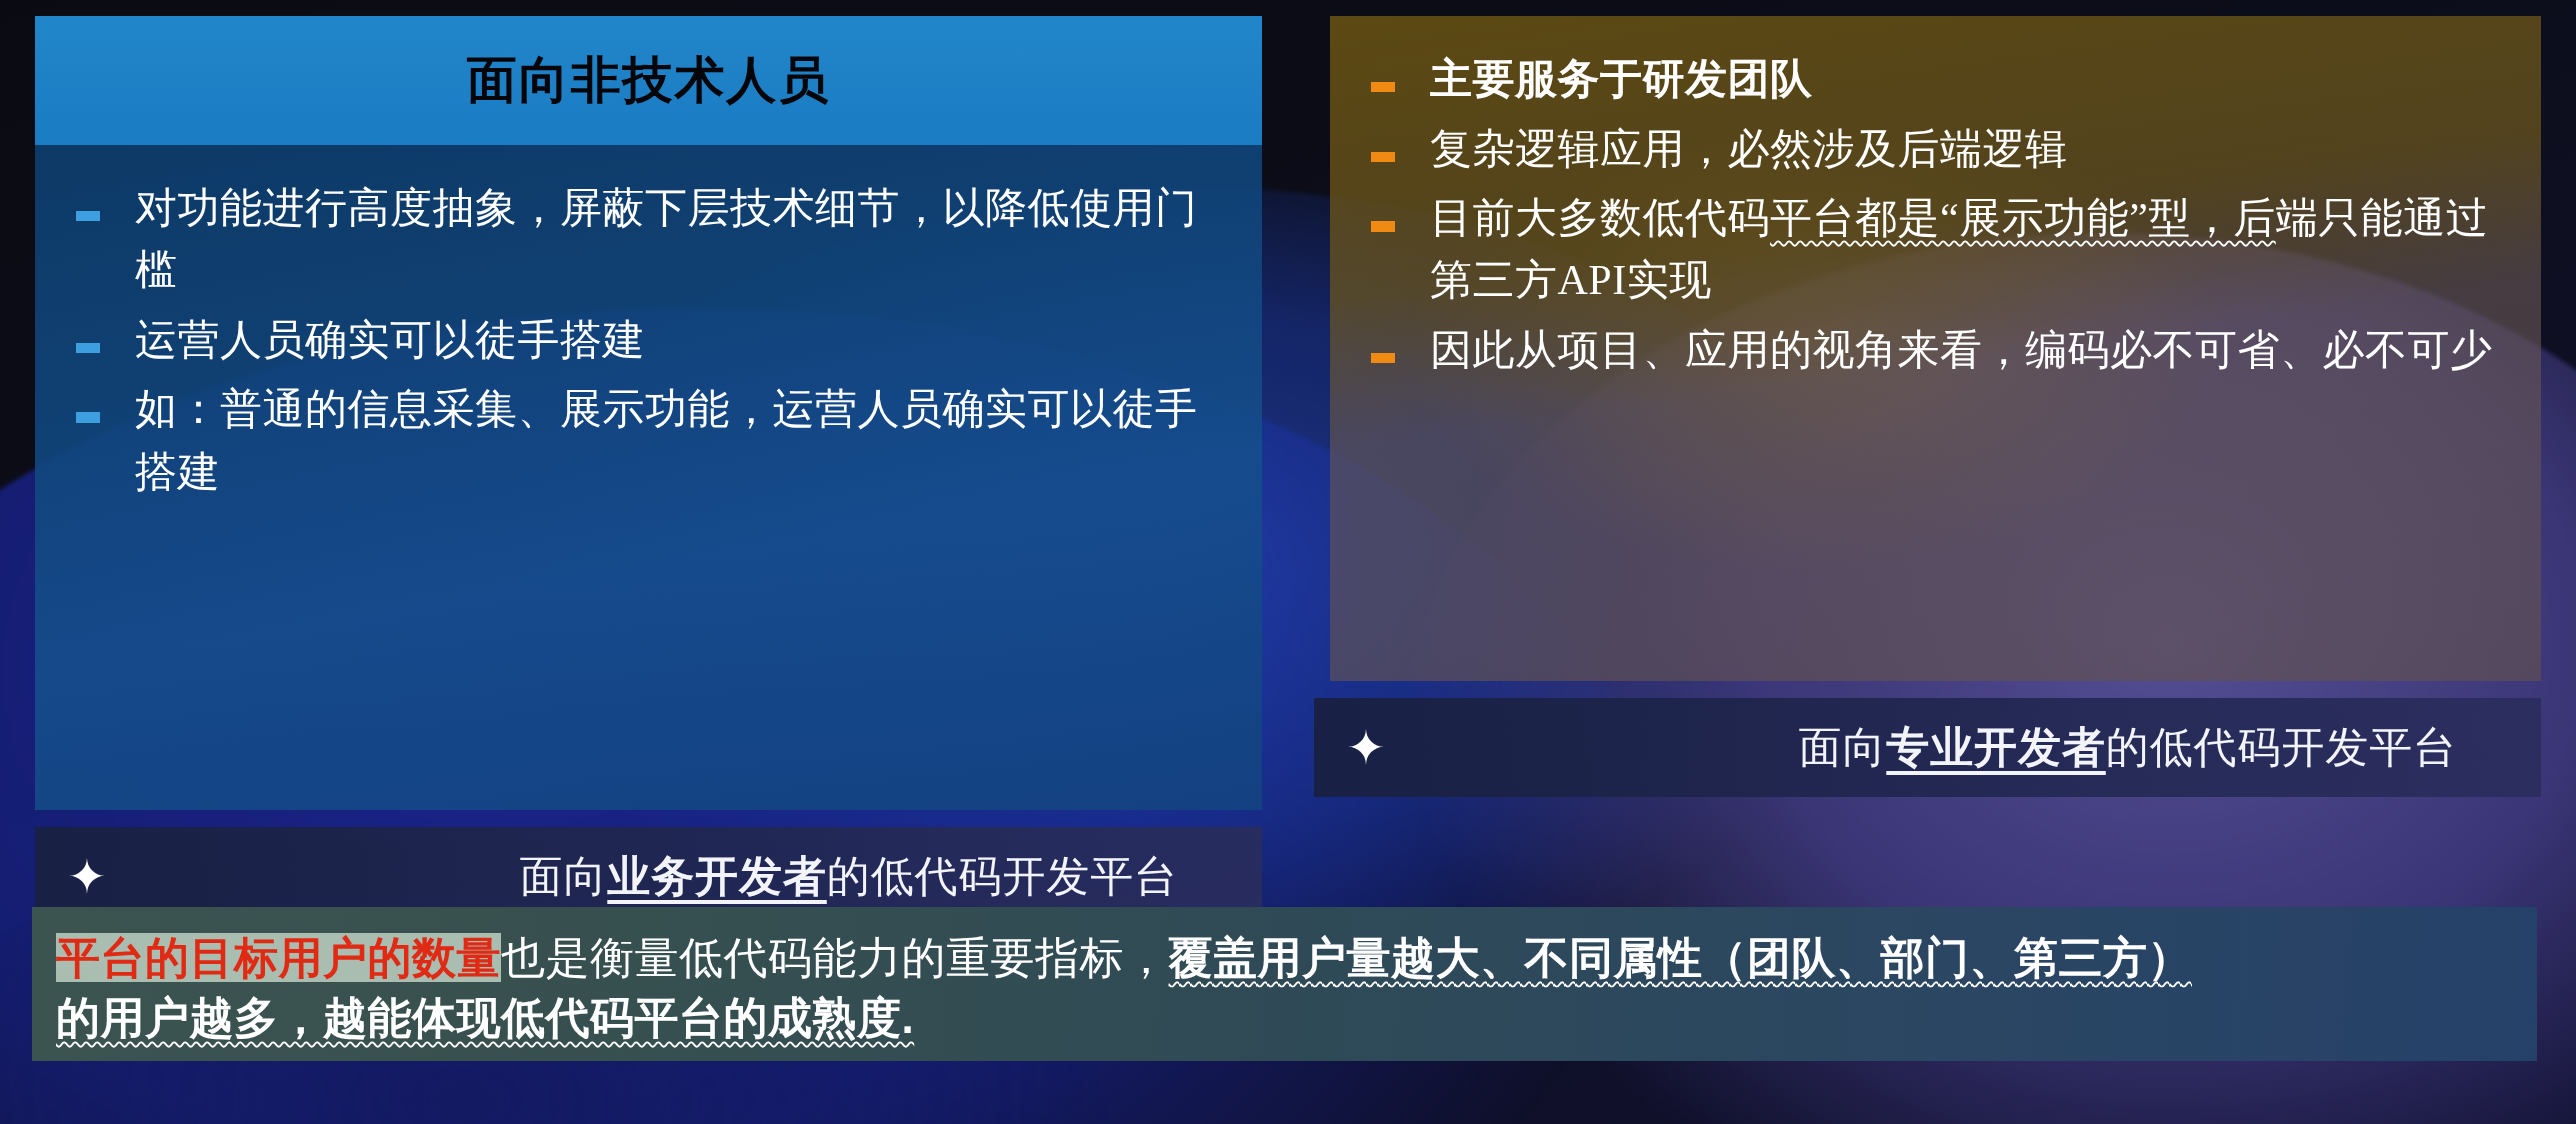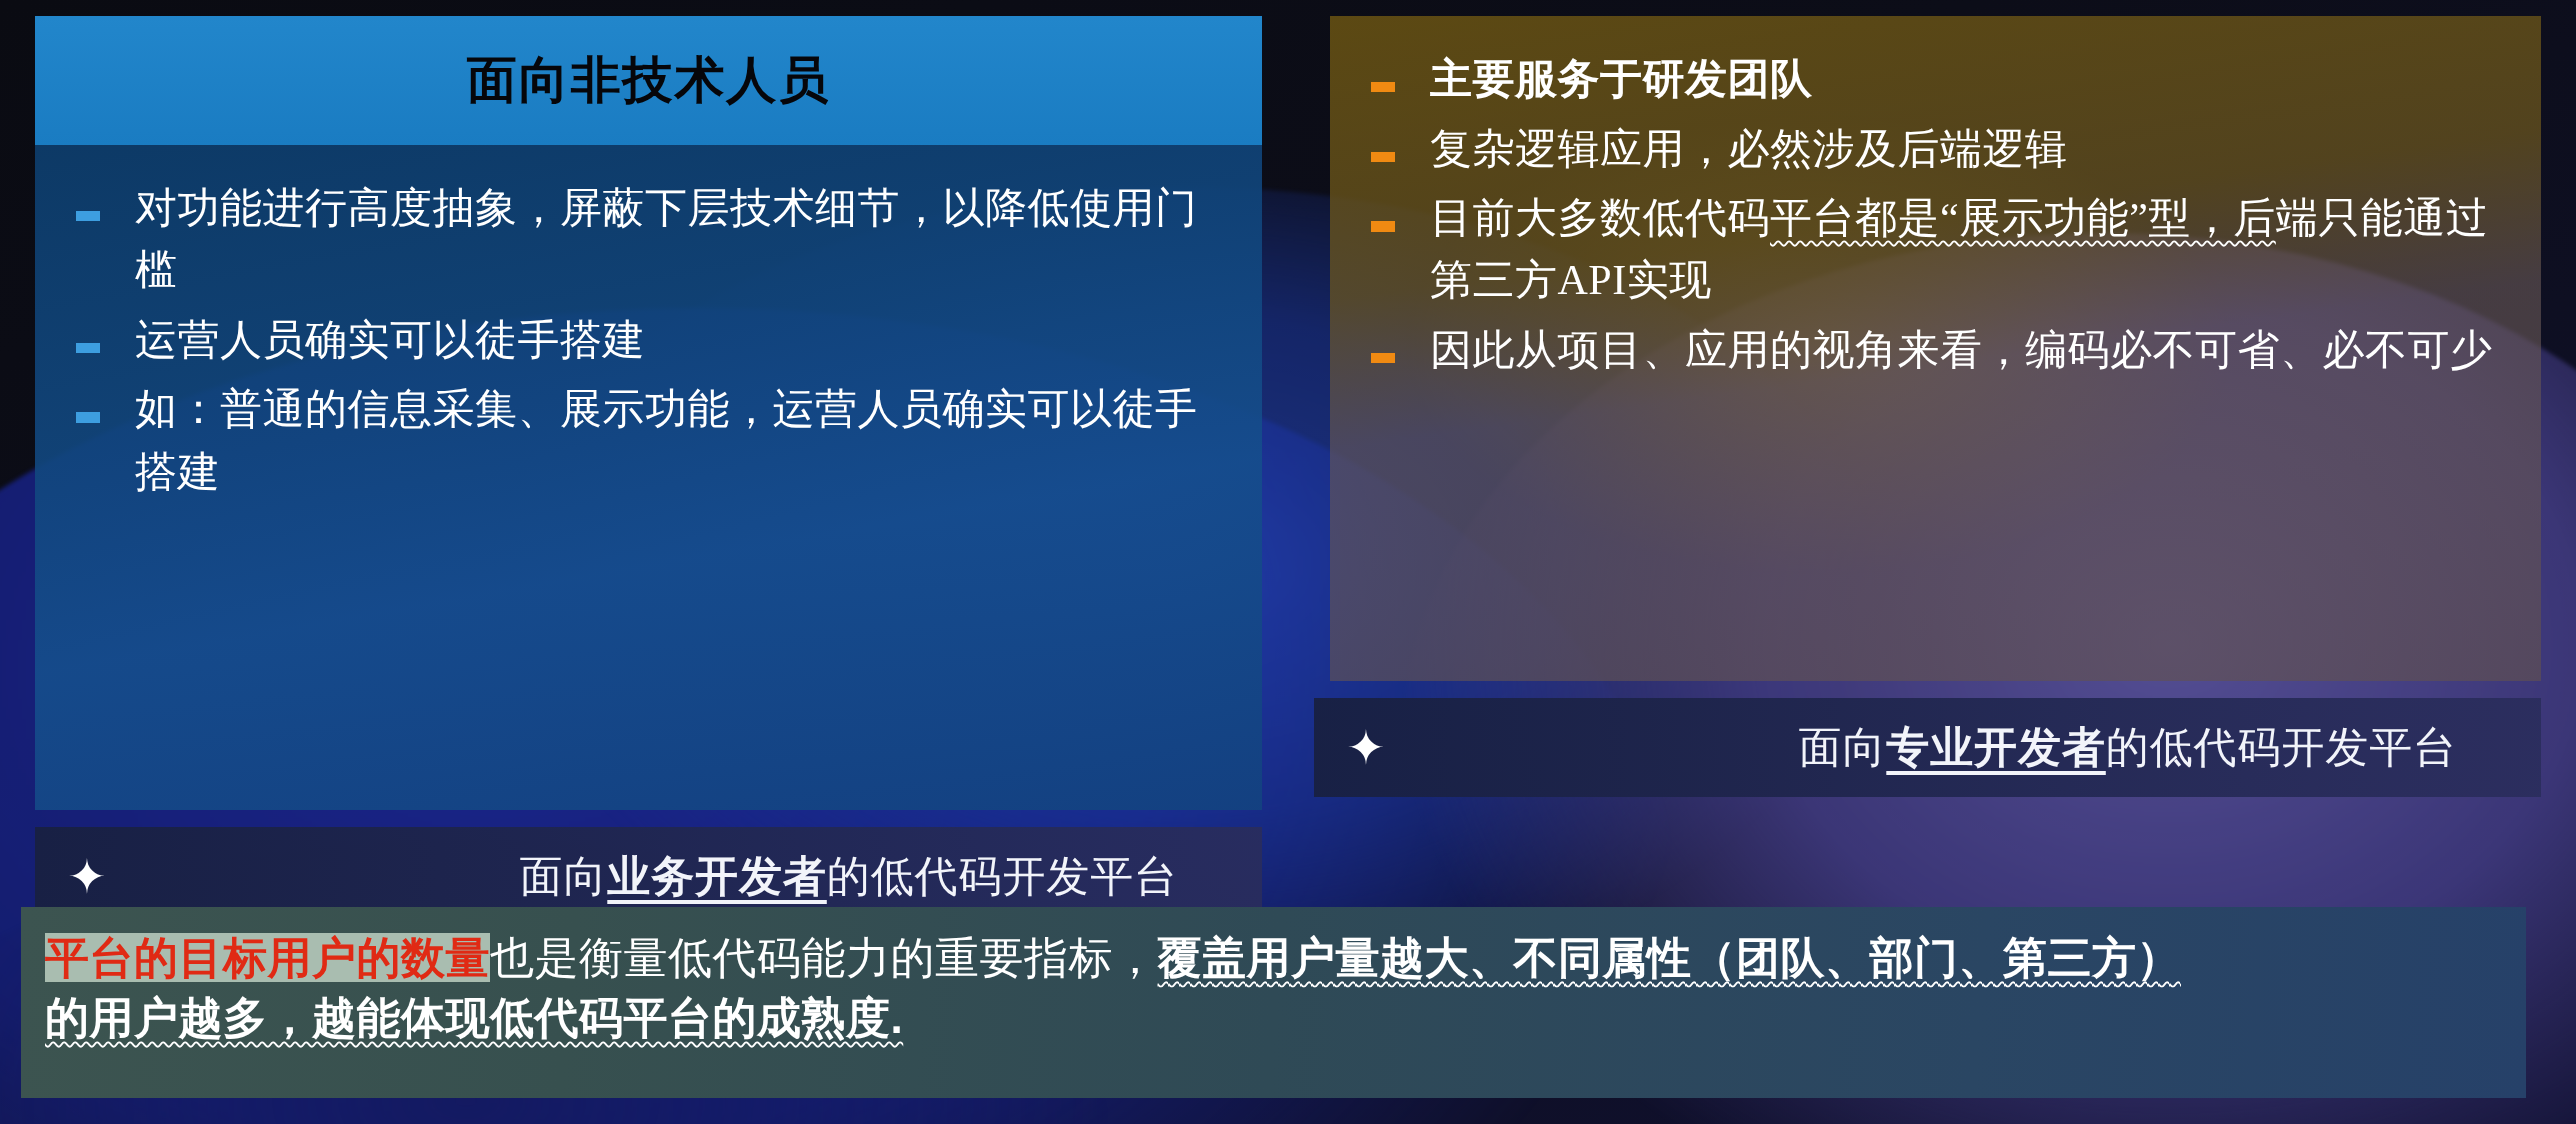--- a/index.html
+++ b/index.html
@@ -57,21 +57,21 @@
          text-decoration-thickness:1.9px; text-underline-offset:8.4px;}
 
   .colcap{margin-top:17px;height:99px;display:flex;align-items:center;
           background:linear-gradient(100deg,rgba(24,32,66,.96) 0%,rgba(34,40,82,.93) 60%,rgba(42,45,92,.9) 100%);}
   .capdia{width:104px;text-align:center;color:#fff;font-size:47px;line-height:1;}
   .captxt{flex:1;text-align:right;color:#f2f4fa;font-size:43px;padding-right:84px;letter-spacing:0.9px;}
   .captxt b{font-weight:bold;text-decoration:underline;text-underline-offset:9.3px;
             text-decoration-thickness:3.7px;}
 
   
-  #banner{position:absolute;left:21px;top:907px;width:2505px;height:191px;z-index:3;
+  #banner{position:absolute;left:32px;top:907px;width:2505px;height:154px;z-index:3;
           background:linear-gradient(95deg,#3c5450 0%,#37504f 22%,#2f4a56 50%,#2a4663 78%,#264169 100%);
           padding:20.5px 24px 0 24px;}
   .bline{color:#ffffff;font-size:44px;line-height:1.38;letter-spacing:0.5px;white-space:nowrap;}
   .hl{color:#e02a14;font-weight:bold;background:#a9bdb0;}
   .bbold{font-weight:bold;}
 </style>
 </head>
 <body>
 
 <div id="bg">

